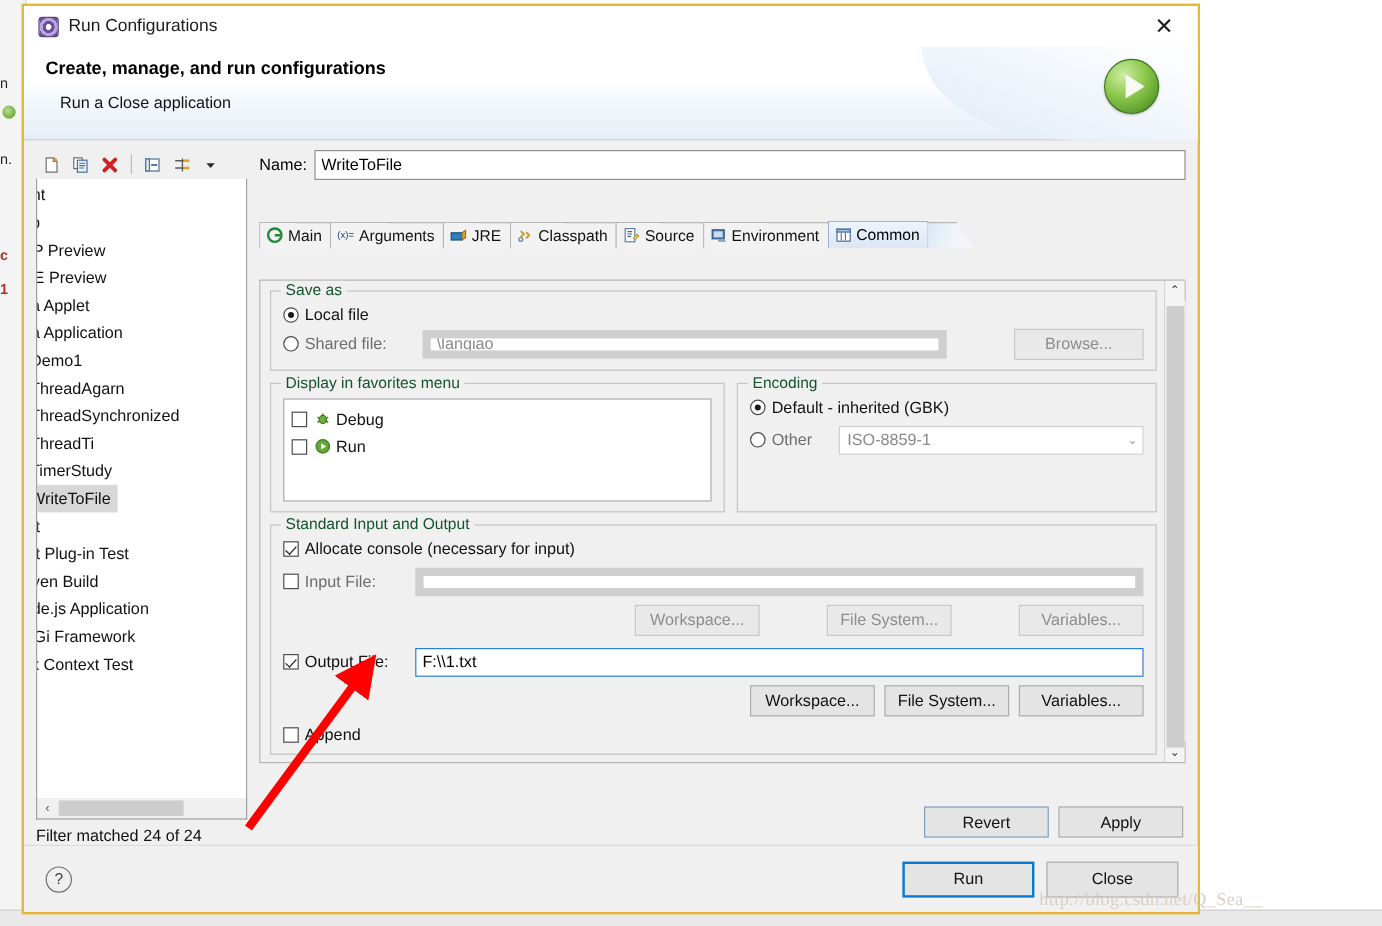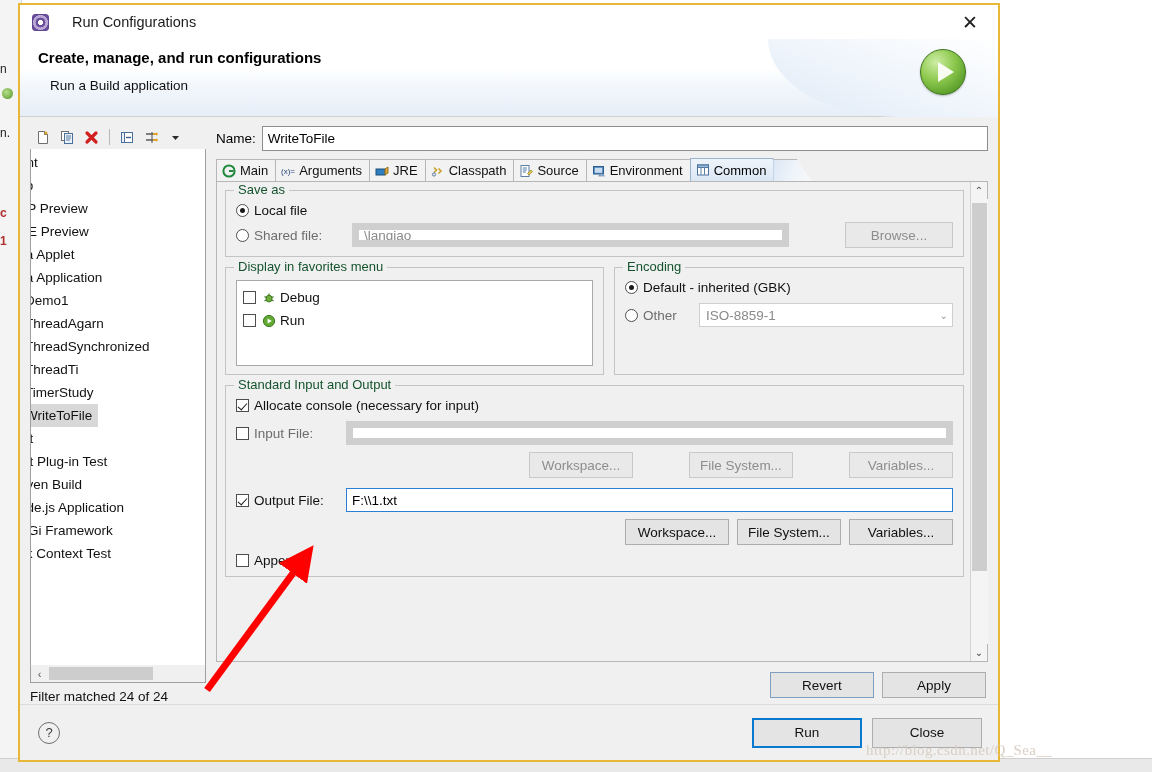--- a/index.html
+++ b/index.html
@@ -44,21 +44,20 @@
     display: flex; flex-direction: column;
   }
 
   
   #titlebar {
     height: 34px; flex: 0 0 34px;
     background: #ffffff;
     display: flex; align-items: center;
     padding: 0 6px 0 12px;
     position: relative;
-    gap: 15px;
   }
   #title-icon {
     width: 17px; height: 17px; margin-right: 8px;
     border-radius: 3px;
     background: radial-gradient(circle at 50% 50%, #ffffff 0 22%, #6b4f9e 24% 46%, #b9a8d6 48% 70%, #6b4f9e 72% 100%);
     border: 1px solid #5d4590;
   }
   #title-text { font-size: 14.5px; color: #1b1b1b; }
   #btn-close-x {
     position: absolute; right: 8px; top: 4px;
@@ -140,21 +139,21 @@
     width: 17px; height: 16px; display: flex; align-items: center; justify-content: center;
     color: #555; font-size: 11px; cursor: pointer;
   }
   #tree-hscroll .hs-thumb {
     position: absolute; left: 18px; top: 2px; width: 104px; height: 13px;
     background: #cdcdcd; cursor: pointer;
   }
   #filter-status { font-size: 13.5px; color: #111; margin-top: 6px; white-space: nowrap; overflow: hidden; }
 
   
-  #right-panel { flex: 1 1 auto; display: flex; flex-direction: column; padding-left: 10px; min-width: 0; }
+  #right-panel { flex: 1 1 auto; display: flex; flex-direction: column; padding-left: 10px; min-width: 0; gap: 26px; }
 
   #name-row { display: flex; align-items: center; height: 26px; margin-bottom: 6px; }
   #name-label { font-size: 13.5px; margin-right: 6px; }
   #name-input {
     flex: 1 1 auto; height: 25px;
     border: 1px solid #8d8d8d; background: #fff;
     font-size: 13.5px; padding: 0 5px; color: #000;
     font-family: "Liberation Sans", sans-serif;
   }
 
@@ -292,21 +291,21 @@
 
   <div id="titlebar">
     <div id="title-icon"></div>
     <div id="title-text">Run Configurations</div>
     <div id="btn-close-x">✕</div>
   </div>
 
   <div id="header">
     <div id="header-banner-arc"></div>
     <div id="header-title">Create, manage, and run configurations</div>
-    <div id="header-sub">Run a Build application</div>
+    <div id="header-sub">Run a Close application</div>
     <div id="header-run-icon">
         <div class="tri"></div>
       </div>
   </div>
 
   <div id="dlg-body">
 
     <div id="left-panel">
 
       <div id="tree-toolbar">

